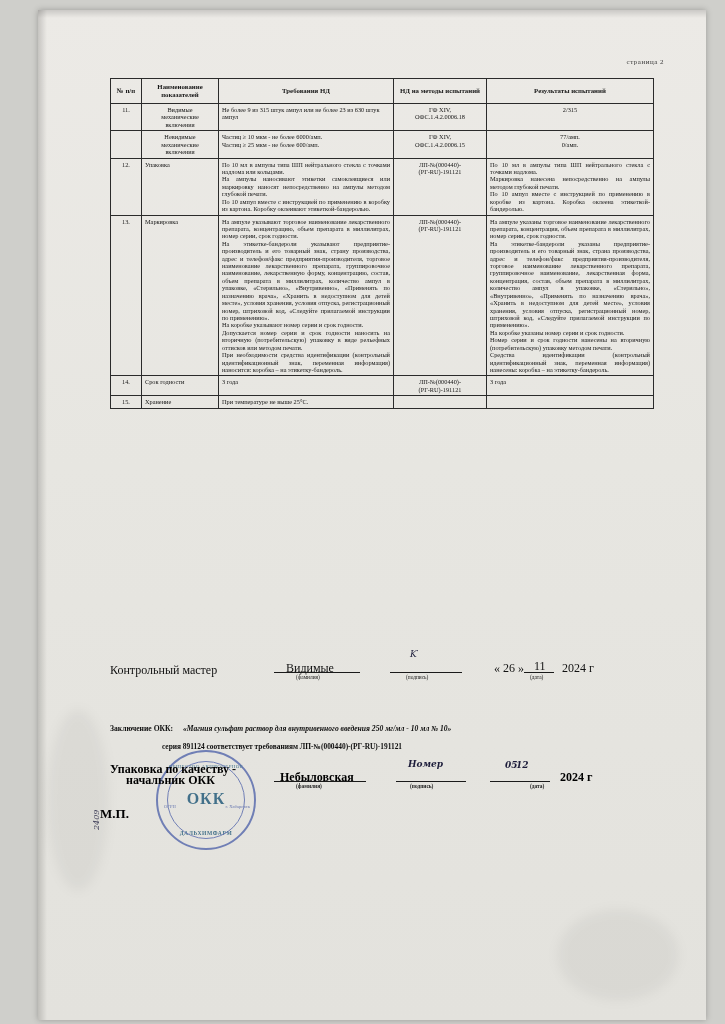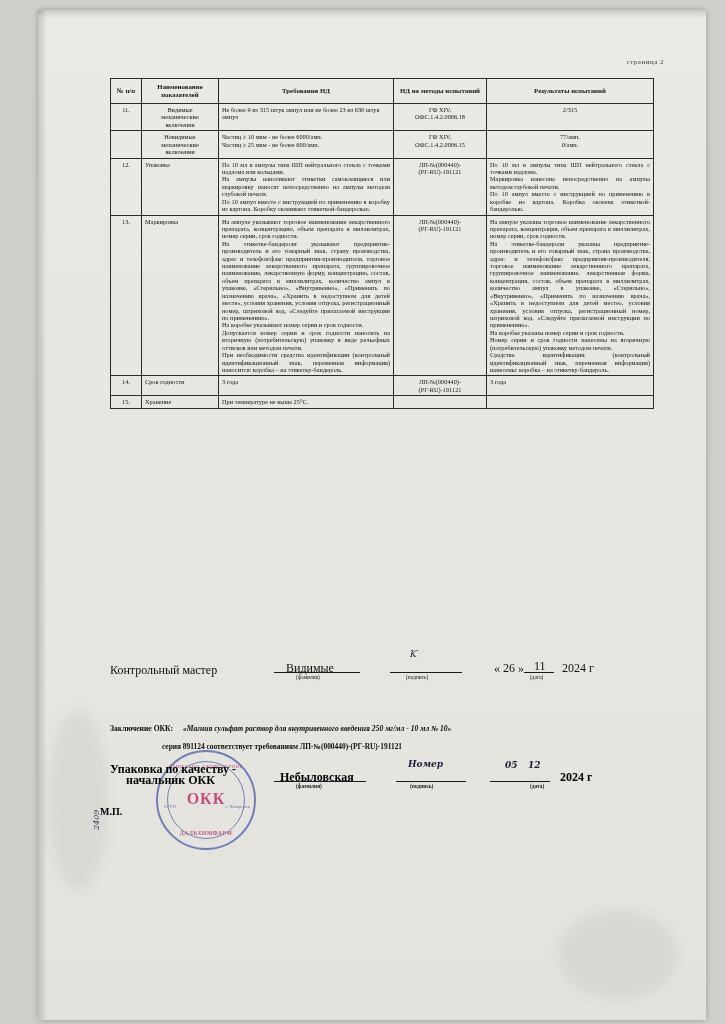--- a/index.html
+++ b/index.html
@@ -142,35 +142,35 @@
     content: "";
     position: absolute;
     left: 9px; top: 9px; right: 9px; bottom: 9px;
     border: 1px solid #4a5ea8;
     border-radius: 50%;
   }
   .stamp-txt-top, .stamp-txt-bot, .stamp-core {
     position: absolute;
     left: 0; right: 0;
     text-align: center;
-    color: #be185d;
+    color: #0c4a6e;
     font-family: "Liberation Serif", serif;
   }
   .stamp-txt-top { top: 12px; font-size: 5px; letter-spacing: .4px; }
   .stamp-txt-bot { bottom: 12px; font-size: 5.6px; letter-spacing: .6px; font-weight: bold;}
   .stamp-core { top: 38px; font-size: 16px; font-weight: bold; letter-spacing: 1px; }
   .stamp-side-l, .stamp-side-r {
     position: absolute;
     top: 52px;
     font-size: 4.6px;
     color: #3e53a0;
   }
   .stamp-side-l { left: 6px; }
   .stamp-side-r { right: 4px; }
-  .mp { position: absolute; left: 62px; top: 796px; font-size: 10px; font-weight: bold;}
+  .mp { position: absolute; left: 62px; top: 796px; font-size: 13px; font-weight: bold;}
   .margin-note {
     position: absolute;
     left: 54px;
     top: 820px;
     font-size: 8px;
     color: #3a3a55;
     transform: rotate(-90deg);
     transform-origin: left top;
     font-family: "DejaVu Serif", serif;
     font-style: italic;
@@ -342,21 +342,21 @@
 
         <span class="uline" style="left:164px; top:8px; width:92px;"></span>
         <span class="lbl" style="left:170px; top:8px;">Небыловская</span>
         <span class="sub" style="left:186px; top:21px;">(фамилия)</span>
 
         <span class="uline" style="left:286px; top:8px; width:70px;"></span>
         <span class="hand" style="left:298px; top:-3px;">Номер</span>
         <span class="sub" style="left:300px; top:21px;">(подпись)</span>
 
         <span class="hand" style="left:384px; top:-2px;padding-left:11px;">05</span>
-        <span class="hand" style="left:418px; top:-2px;">12</span>
+        <span class="hand" style="left:406px; top:-2px;">12</span>
         <span class="uline" style="left:380px; top:8px; width:60px;"></span>
         <span class="lbl" style="left:450px; top:8px;">2024 г</span>
         <span class="sub" style="left:420px; top:21px;">(дата)</span>
       </div>
     </div>
 
     <div class="mp">М.П.</div>
 
     <div class="margin-note">2409</div>
   </div>

